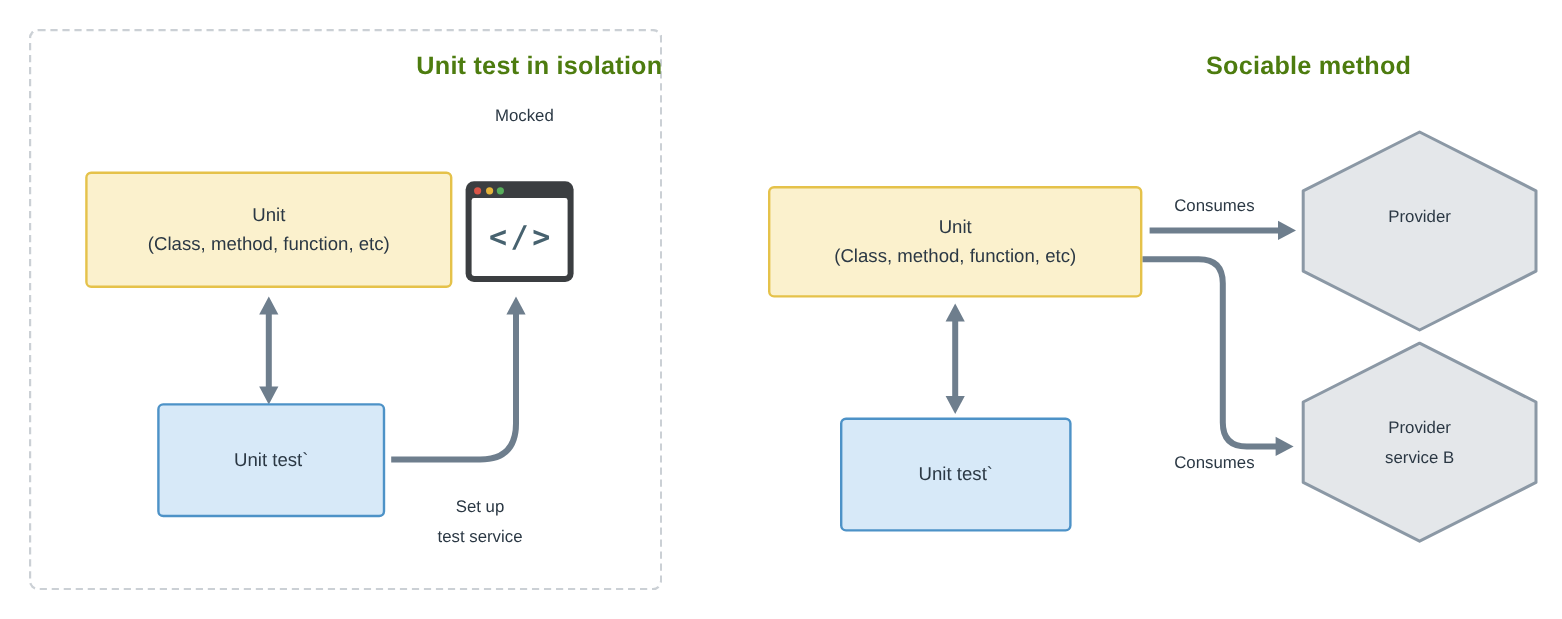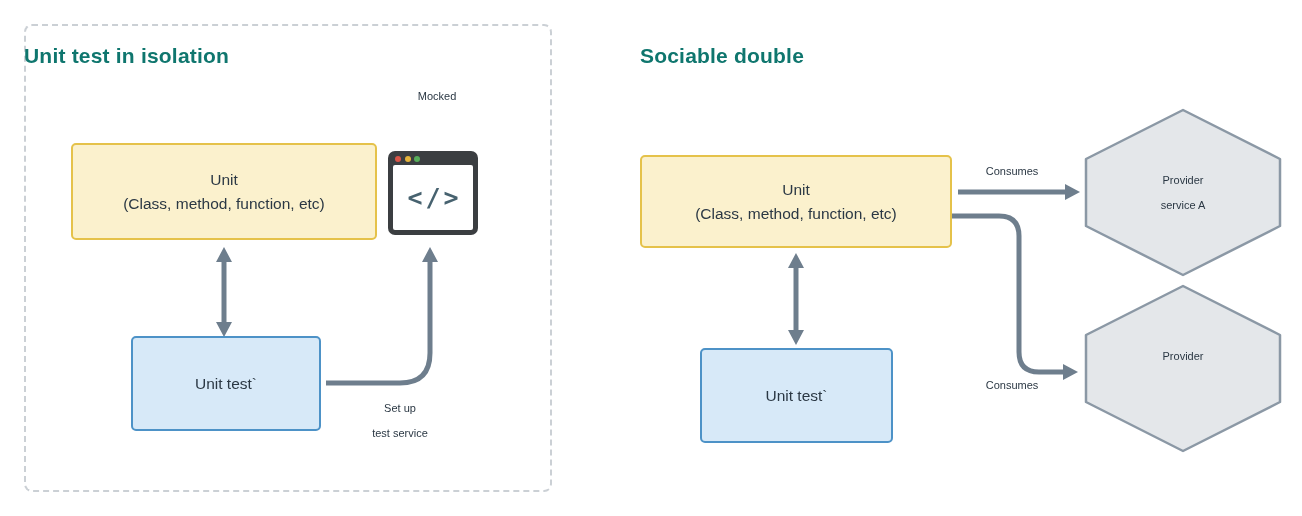--- a/index.html
+++ b/index.html
@@ -18,24 +18,24 @@
   .dashed-panel {
     position: absolute;
     left: 24px; top: 24px;
     width: 528px; height: 468px;
     border: 2px dashed #cbd0d5;
     border-radius: 8px;
     background: transparent;
   }
   .panel-title {
     position: absolute;
-    text-align: left;
+    text-align: right;
     font-size: 21px;
     font-weight: 700;
-    color: #0f766e;
+    color: #4d7c0f;
     letter-spacing: 0.2px;
   }
   .title-left  { left: 24px;  top: 44px; width: 528px; }
   .title-right { left: 640px; top: 44px; width: 536px; }
 
   .node {
     position: absolute;
     display: flex;
     flex-direction: column;
     align-items: center;
@@ -57,27 +57,27 @@
     border-radius: 5px;
   }
   .unit-yellow-left  { left: 71px;  top: 143px; width: 306px; height: 97px; }
   .unit-blue-left    { left: 131px; top: 336px; width: 190px; height: 95px; }
   .unit-yellow-right { left: 640px; top: 155px; width: 312px; height: 93px; }
   .unit-blue-right   { left: 700px; top: 348px; width: 193px; height: 95px; }
 
   .lbl {
     position: absolute;
     text-align: center;
-    font-size: 11px;
+    font-size: 14px;
     font-weight: 500;
     line-height: 24px;
     color: #2b3844;
   }
   .lbl-mocked   { left: 327px; top: 84px;  width: 220px; }
-  .lbl-setup    { left: 320px; top: 396px; width: 160px; line-height: 25px; }
+  .lbl-setup    { left: 320px; top: 410px; width: 160px; line-height: 25px; }
   .lbl-consumes-top    { left: 952px; top: 159px; width: 120px; }
   .lbl-consumes-bottom { left: 952px; top: 373px; width: 120px; }
   .hex-label { line-height: 25px; }
   .hex-label-a { left: 1103px; top: 168px; width: 160px; }
   .hex-label-b { left: 1103px; top: 344px; width: 160px; }
 
   
   .code-window {
     position: absolute;
     left: 388px; top: 151px;
@@ -168,37 +168,37 @@
 
   <div class="node box-blue unit-blue-left">
     <div>Unit test`</div>
   </div>
 
   <div class="lbl lbl-setup">
     <div>Set up</div>
     <div>test service</div>
   </div>
 
-  <div class="panel-title title-right">Sociable double</div>
+  <div class="panel-title title-right">Sociable method</div>
 
   <div class="node box-yellow unit-yellow-right">
     <div>Unit</div>
     <div>(Class, method, function, etc)</div>
   </div>
 
   <div class="node box-blue unit-blue-right">
     <div>Unit test`</div>
   </div>
 
   <div class="lbl lbl-consumes-top">Consumes</div>
 
   <div class="lbl lbl-consumes-bottom">Consumes</div>
 
   <div class="lbl hex-label hex-label-a">
     <div>Provider</div>
-    <div>service A</div>
   </div>
 
   <div class="lbl hex-label hex-label-b">
     <div>Provider</div>
+    <div>service B</div>
   </div>
 
 </div>
 
 </body></html>

